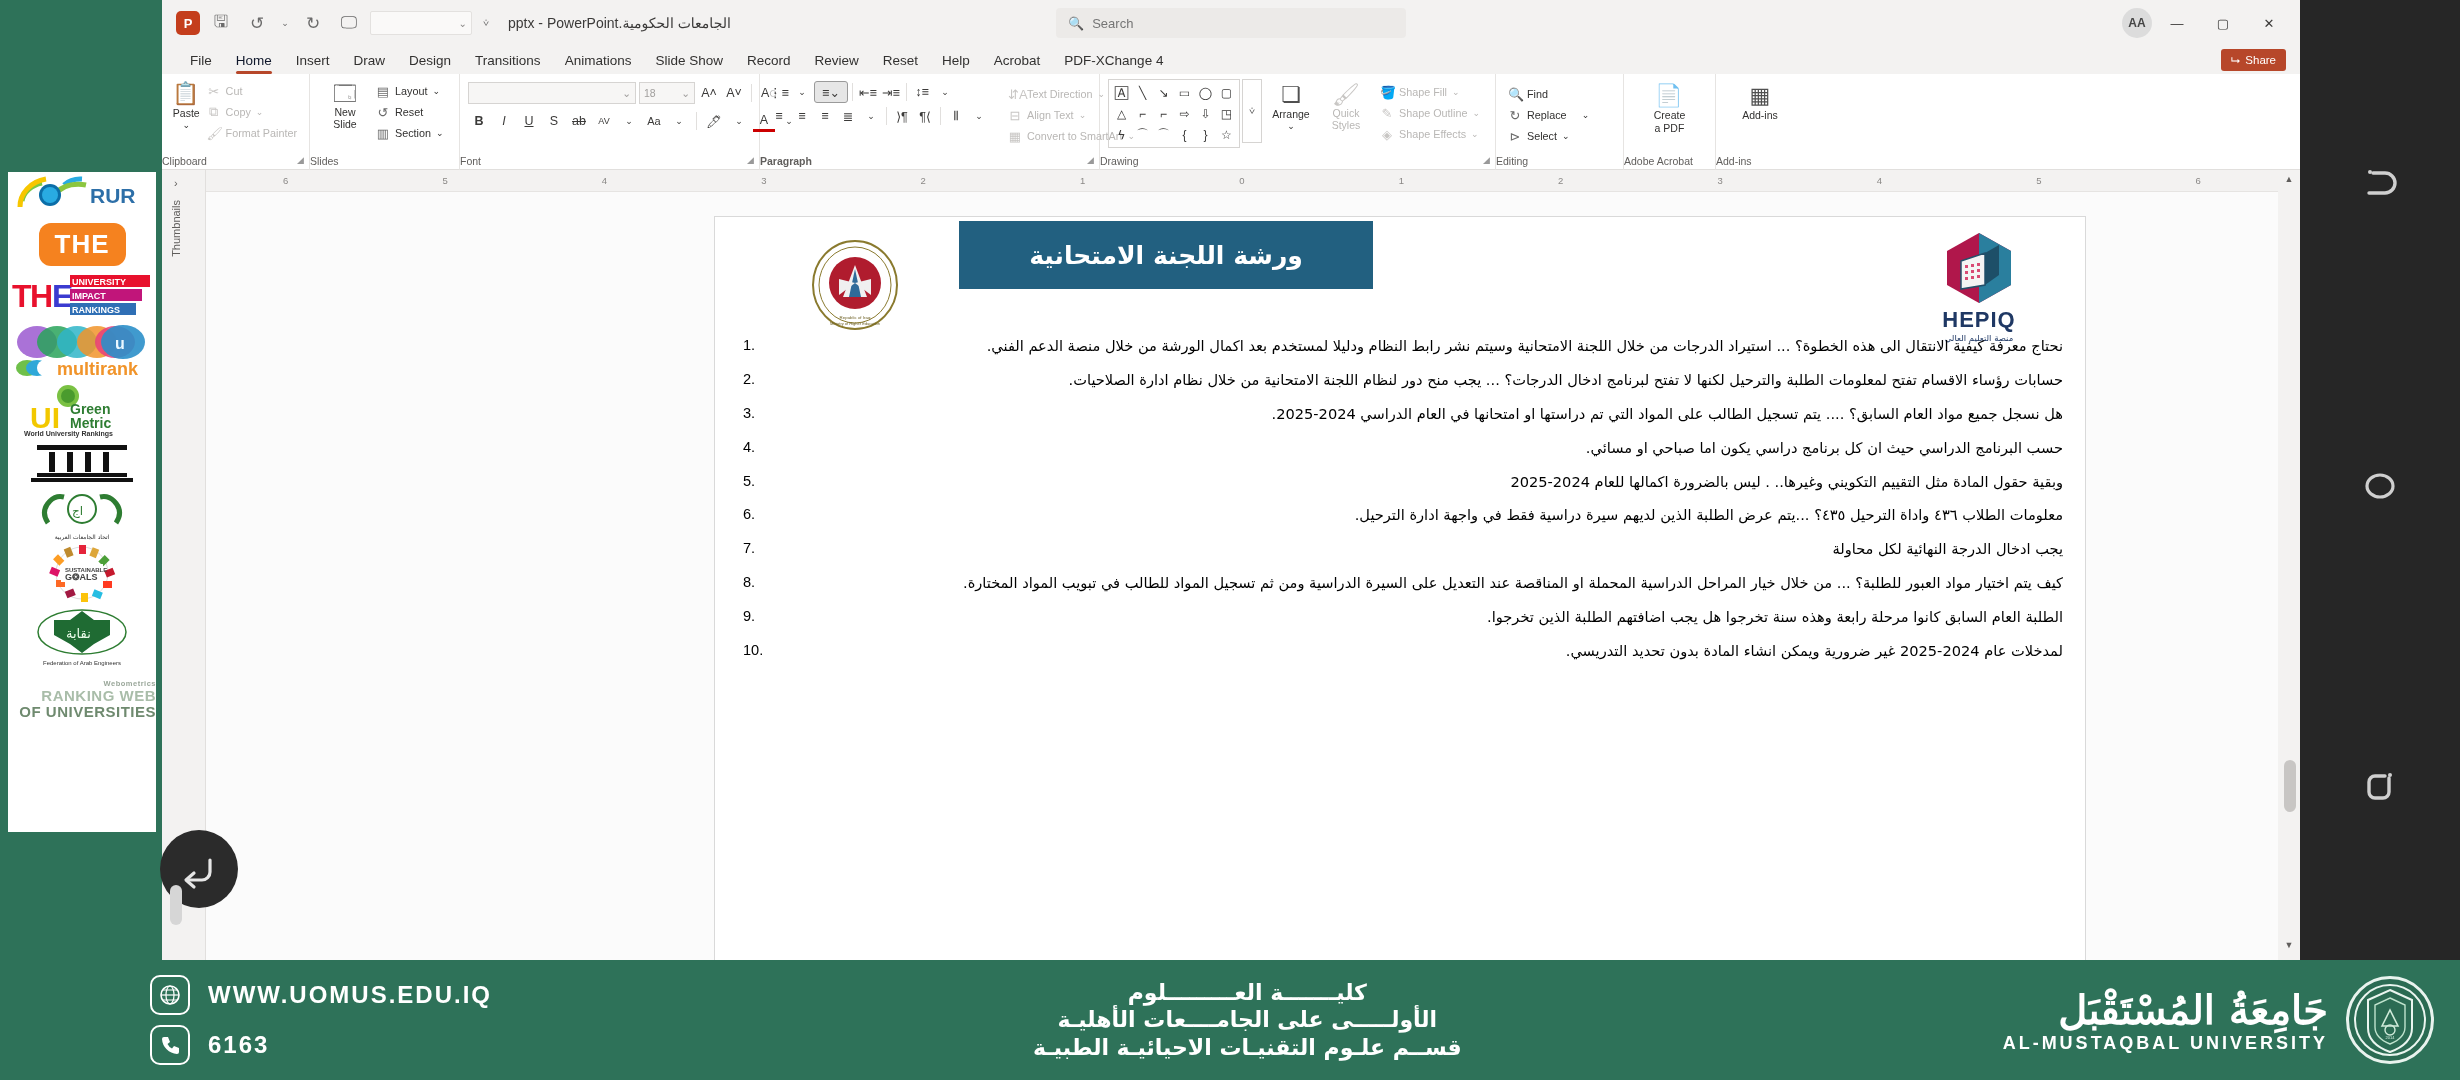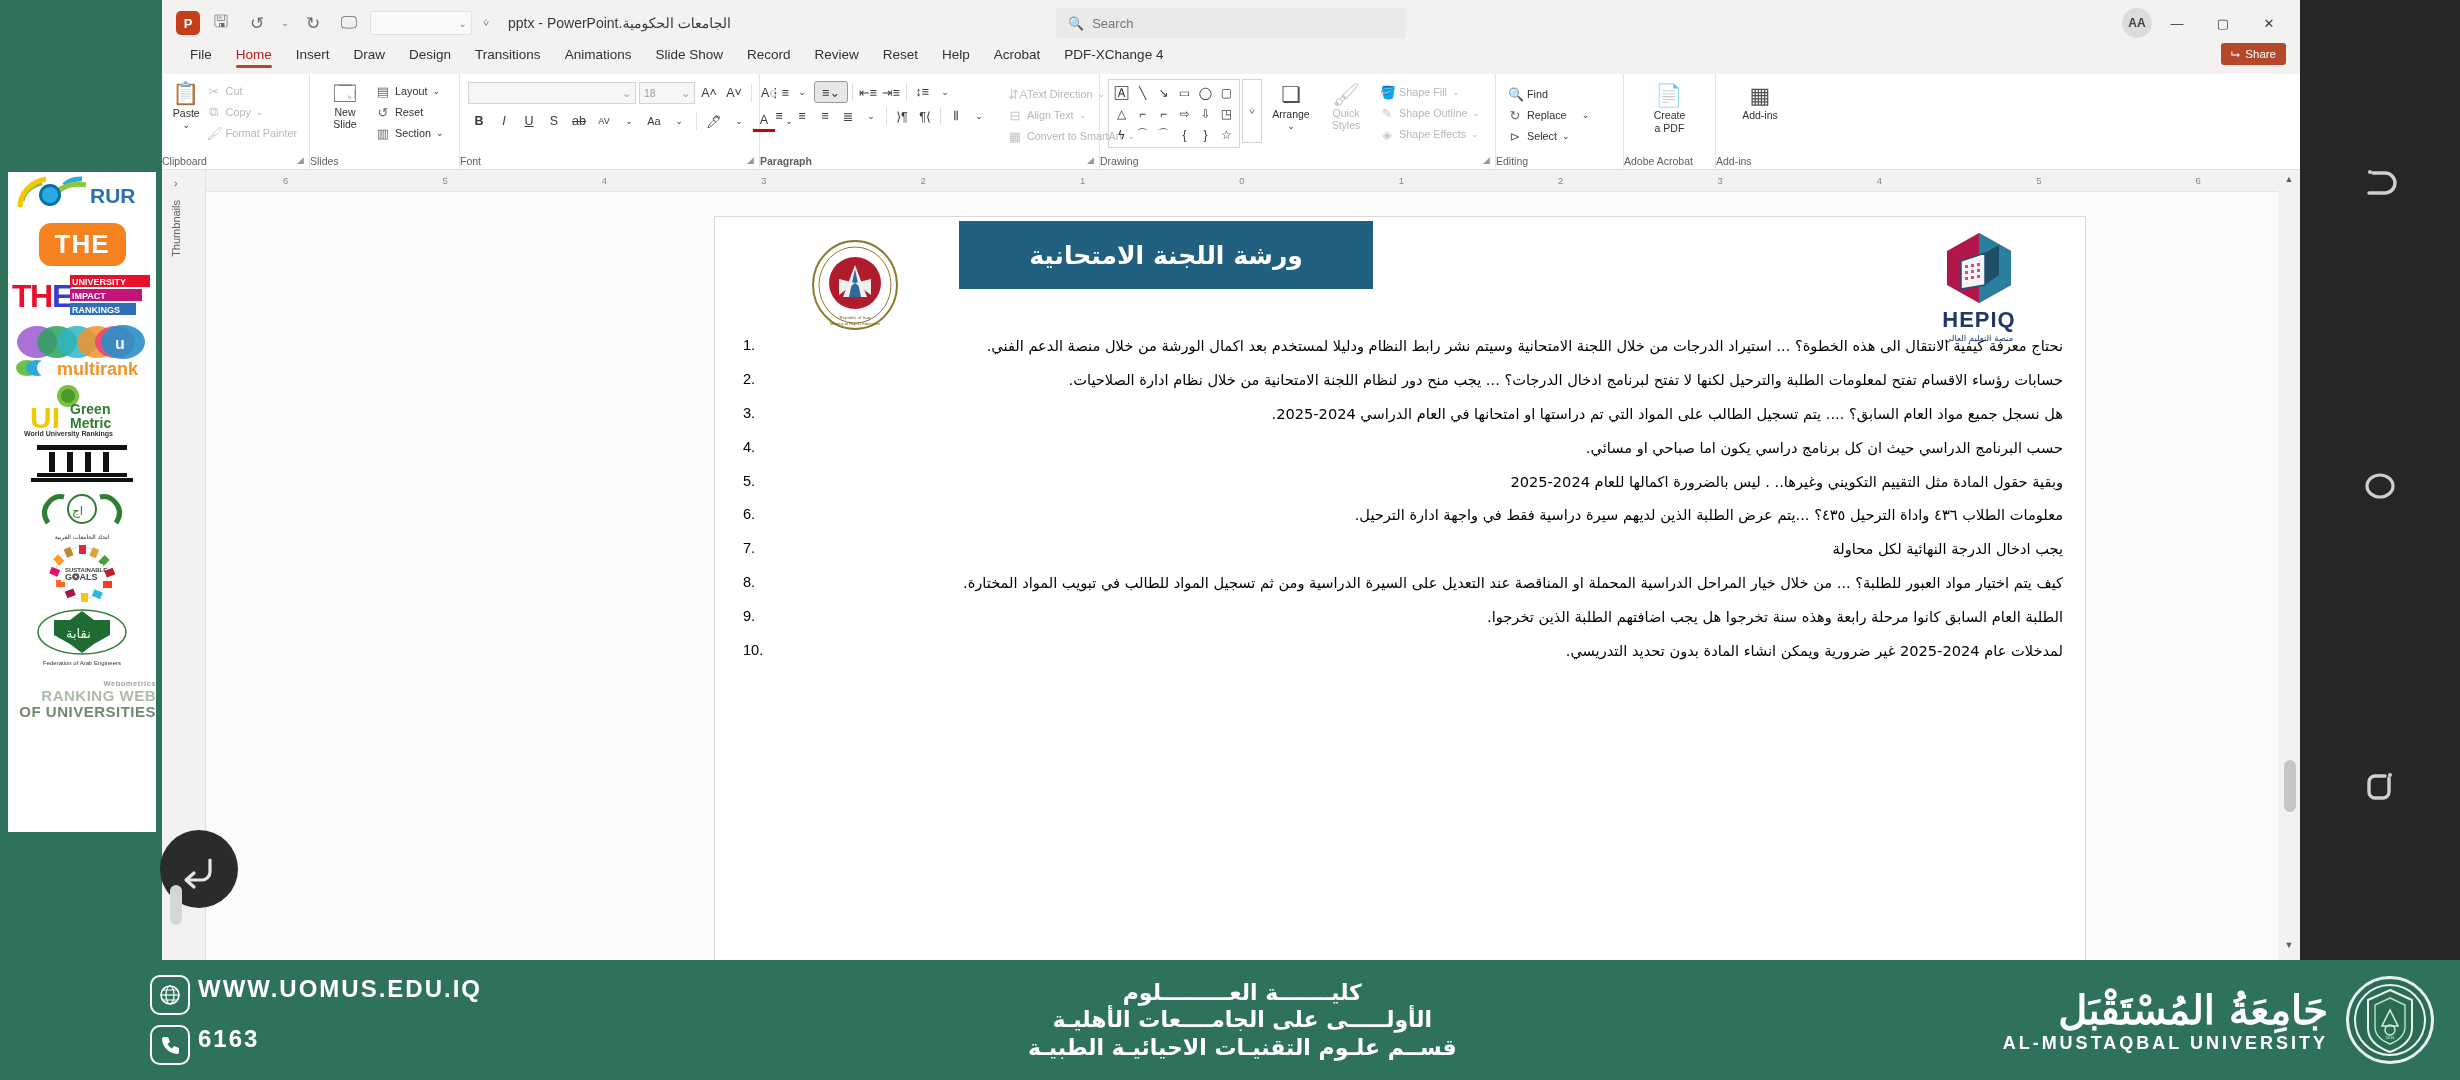--- a/index.html
+++ b/index.html
@@ -41,25 +41,25 @@
                color:#757575; font-size:13px;}
   .tb-right { position:absolute; right:10px; top:0; height:46px; display:flex;
               align-items:center; gap:4px;}
   .avatar { width:30px;height:30px;border-radius:50%;background:#dcdcdc;color:#444;
             font-size:12px;display:flex;align-items:center;justify-content:center;
             font-weight:bold;}
   .winbtn { width:42px;height:46px;display:flex;align-items:center;
             justify-content:center;color:#3b3a39;font-size:13px;}
 
   
-  .ribbon-tabs { position:absolute; left:0; top:40px; width:100%; height:28px;
+  .ribbon-tabs { position:absolute; left:0; top:46px; width:100%; height:28px;
                  display:flex; align-items:center; padding-left:16px; gap:0;
                  background:#f3f2f1; }
   .rtab { font-size:13.5px; color:#323130; padding:3px 12px; position:relative; }
-  .rtab.active { color:#b91c1c; }
+  .rtab.active { color:#0f172a; }
   .rtab.active::after { content:""; position:absolute; left:12px; right:12px;
                         bottom:-3px; height:2.5px; background:#b7472a; border-radius:2px;}
   .share-btn { position:absolute; right:14px; top:3px; height:22px; background:#b7472a;
                color:#fff; font-size:11.5px; border-radius:3px; padding:0 10px;
                display:flex; align-items:center; gap:5px; }
 
   
   .ribbon { position:absolute; left:0; top:74px; width:100%; height:96px;
             background:#ffffff; border-bottom:1px solid #e1dfdd; display:flex; }
   .rgroup { position:relative; height:96px; display:flex; flex-direction:column;
@@ -142,21 +142,21 @@
              background:#f3f2f1; }
   .vthumb { position:absolute; right:4px; top:590px; width:12px; height:52px;
             background:#c8c6c4; border-radius:6px;}
   .vcap { position:absolute; right:4px; width:14px; height:14px; text-align:center;
           font-size:9px; color:#605e5c;}
 
   
   .banner { position:absolute; left:0; bottom:0; width:2460px; height:120px;
             background:#2e7259; display:flex; align-items:center; color:#fff;}
   .banner-contact { margin-left:150px; display:flex; flex-direction:column; gap:10px;}
-  .contact-row { display:flex; align-items:flex-start; gap:8px;}
+  .contact-row { display:flex; align-items:center; gap:18px;}
   .cicon { width:40px;height:40px;border:2px solid #fff; border-radius:10px;
            display:flex; align-items:center; justify-content:center; font-size:17px;}
   .contact-text { font-size:24px; font-weight:bold; letter-spacing:2px;}
   .banner-ar { margin-left:auto; text-align:center; direction:rtl; line-height:1.25;
                font-family:"DejaVu Sans", sans-serif;}
   .banner-ar div { font-size:22px; font-weight:bold; letter-spacing:1px;}
   .banner-uni { margin-left:auto; margin-right:26px; display:flex;
                 align-items:center; gap:18px;}
   .uni-name-ar { font-size:40px; font-weight:bold; direction:rtl;
                  font-family:"DejaVu Serif", serif;}

